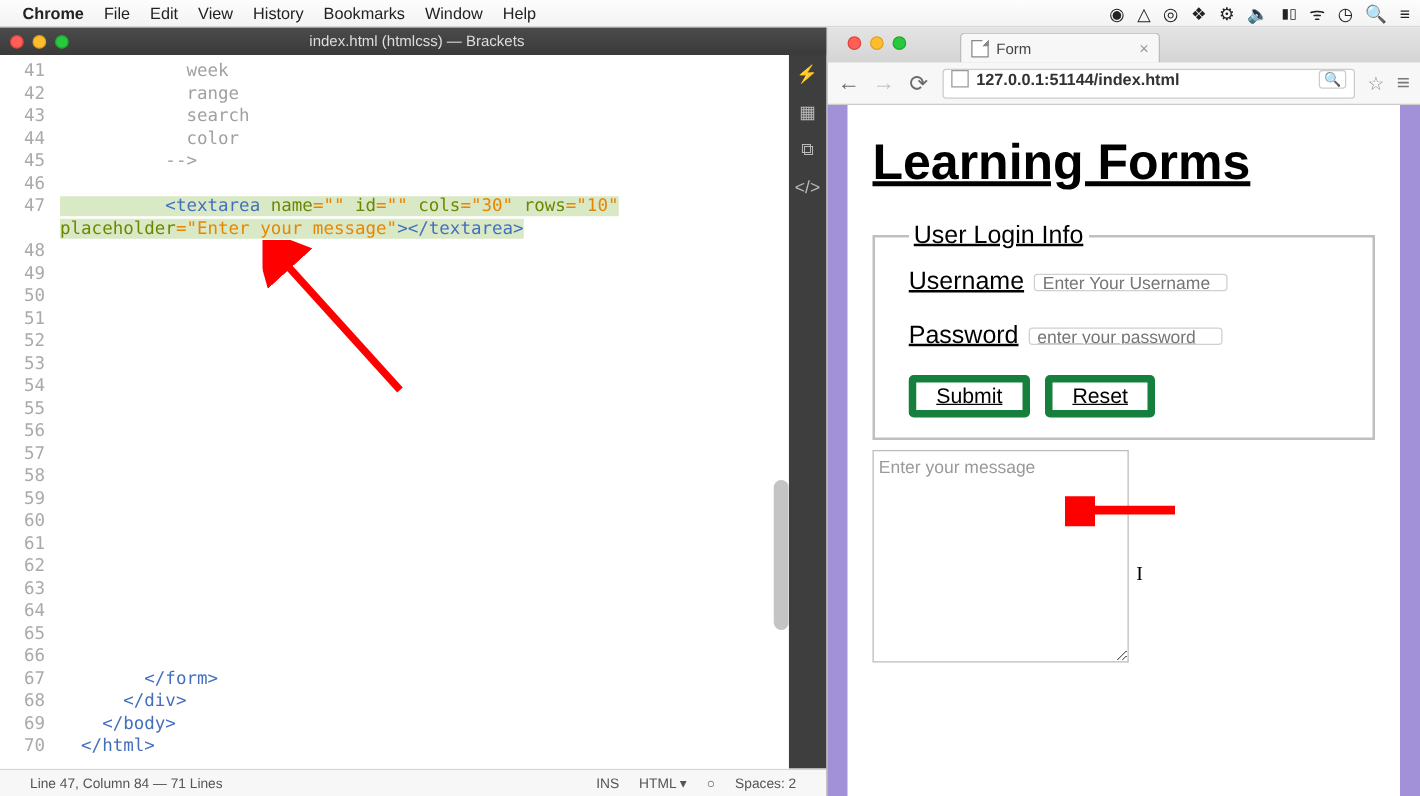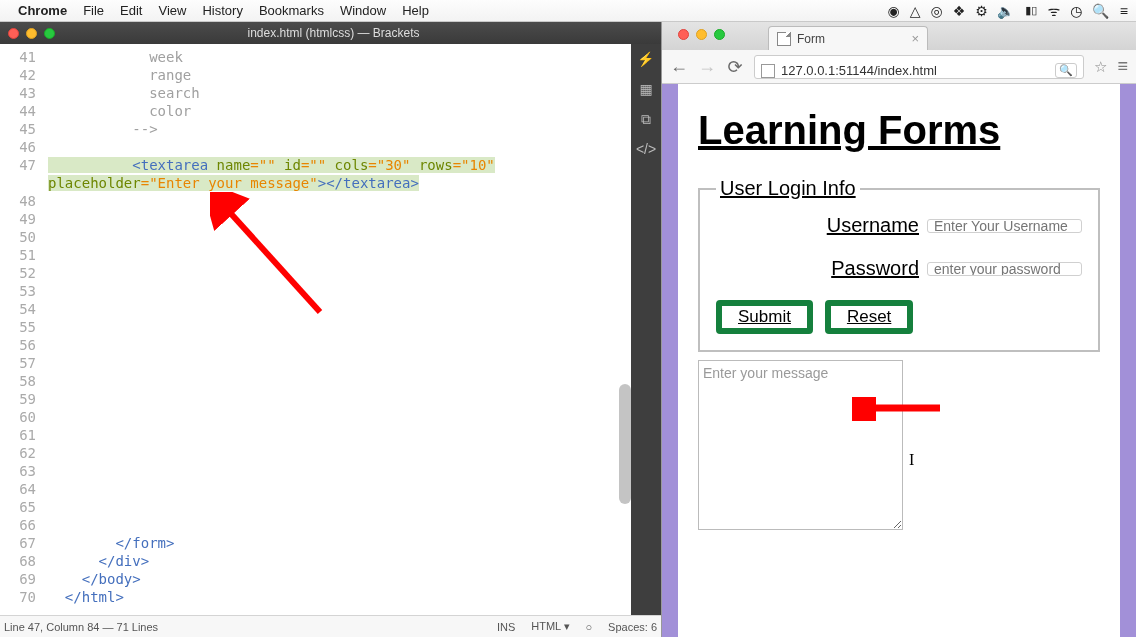--- a/index.html
+++ b/index.html
@@ -31,51 +31,51 @@
 .code-line{height:18px;white-space:pre;line-height:18px;}
 .code-text{display:inline;}
 .c-gray{color:#a0a0a0;}
 .c-blue{color:#446fbd;}
 .c-green{color:#6d8600;}
 .c-orange{color:#e88501;}
 .hl{background:#d9e9c6;}
 .side-toolbar{width:30px;background:#3e3e3e;display:flex;flex-direction:column;align-items:center;padding-top:6px;gap:12px;color:#bbb;}
 .side-toolbar .tbicon{width:18px;height:18px;display:flex;align-items:center;justify-content:center;font-size:14px;}
 .lightning{color:#f0a020;}
-.brackets-status{height:22px;border-top:1px solid #d4d4d4;background:#f7f7f7;display:flex;align-items:center;font-size:11px;padding:0 4px;color:#555;}
+.brackets-status{height:22px;border-top:1px solid #d4d4d4;background:#f7f7f7;display:flex;align-items:center;font-size:11px;padding:0 24px;color:#555;}
 .brackets-status .spacer{flex:1;}
 .brackets-status .stat{margin-left:16px;}
 .scroll-thumb{position:absolute;right:0;width:12px;top:340px;height:120px;background:#c4c4c4;border-radius:6px;}
 
 
 .arrow{position:absolute;pointer-events:none;}
 
 
 .chrome-window{flex:1;display:flex;flex-direction:column;background:#fff;}
 .chrome-tabs{height:28px;background:linear-gradient(#e4e4e4,#d4d4d4);display:flex;align-items:flex-end;padding-left:8px;position:relative;}
 .chrome-tabs .traffic{position:absolute;top:7px;left:8px;}
 .chrome-tab{height:24px;width:160px;margin-left:98px;background:#f7f7f7;border:1px solid #bbb;border-bottom:none;border-radius:4px 4px 0 0;display:flex;align-items:center;padding:0 8px;font-size:12px;color:#444;position:relative;}
 .chrome-tab .fileicon{width:14px;height:14px;border:1px solid #888;margin-right:6px;position:relative;background:#fff;}
 .chrome-tab .fileicon::after{content:"";position:absolute;right:-1px;top:-1px;width:5px;height:5px;background:linear-gradient(135deg,#fff 50%,#888 50%);}
 .chrome-tab .close{margin-left:auto;color:#999;font-size:13px;}
 .chrome-toolbar{height:34px;background:#f7f7f7;border-bottom:1px solid #ccc;display:flex;align-items:center;padding:0 8px;gap:10px;}
 .nav-ico{width:18px;height:18px;display:flex;align-items:center;justify-content:center;color:#6b6b6b;font-size:18px;}
 .nav-ico.dis{color:#c4c4c4;}
-.addr{flex:1;height:24px;border:1px solid #ccc;border-radius:3px;background:#fff;display:flex;align-items:flex-end;padding:0 6px;font-size:13px;color:#333;}
+.addr{flex:1;height:24px;border:1px solid #ccc;border-radius:3px;background:#fff;display:flex;align-items:flex-start;padding:0 6px;font-size:13px;color:#333;font-weight:bold;}
 .addr .page-ico{width:14px;height:14px;border:1px solid #999;margin-right:6px;}
 .addr .mag{margin-left:auto;color:#888;font-size:11px;border:1px solid #ccc;border-radius:3px;padding:0 3px;}
 .star{font-size:15px;color:#888;}
 .hamb{font-size:18px;color:#777;}
 
 .page-viewport{flex:1;background:#a290d8;padding:0 16px;overflow:auto;}
 .page-sheet{background:#fff;min-height:100%;padding:24px 20px;text-decoration:underline;}
 .page-sheet h1{font-family:Arial,Helvetica,sans-serif;font-size:40px;font-weight:700;margin-bottom:24px;}
-fieldset{border:2px solid #bfbfbf;padding:14px 16px 16px;}
+fieldset{border:2px solid #bfbfbf;padding:14px 27px 16px;}
 legend{font-size:20px;padding:0 4px;}
-.frow{display:flex;align-items:center;gap:8px;margin-bottom:20px;justify-content:flex-end;}
+.frow{display:flex;align-items:center;gap:8px;margin-bottom:20px;}
 .frow label{font-size:20px;}
 .frow input[type=text],.frow input[type=password]{height:14px;border:1px solid #d0d0d0;border-radius:3px;padding:0 6px;font-size:14px;background:#fff;}
 .btnrow{display:flex;gap:12px;}
 .btnrow button{height:34px;padding:0 16px;border:6px solid #15803d;border-radius:4px;background:#fff;font-size:17px;cursor:pointer;}
 .msg-ta{margin-top:8px;width:205px;height:170px;border:1px solid #bbb;font-size:14px;font-family:Arial;padding:4px;resize:both;}
 .msg-ta::placeholder{color:#9a9a9a;}
 
 .caret{position:absolute;font-family:serif;font-size:16px;color:#000;}
 </style>
 </head>
@@ -170,21 +170,21 @@
         <div class="tbicon">⧉</div>
         <div class="tbicon">&lt;/&gt;</div>
       </div>
     </div>
     <div class="brackets-status">
       <span>Line 47, Column 84 — 71 Lines</span>
       <span class="spacer"></span>
       <span class="stat">INS</span>
       <span class="stat">HTML ▾</span>
       <span class="stat">○</span>
-      <span class="stat">Spaces: 6</span>
+      <span class="stat">Spaces: 2</span>
     </div>
   </div>
 
   <div class="chrome-window">
     <div class="chrome-tabs">
       <div class="traffic">
         <div class="dot r"></div>
         <div class="dot y"></div>
         <div class="dot g"></div>
       </div>

